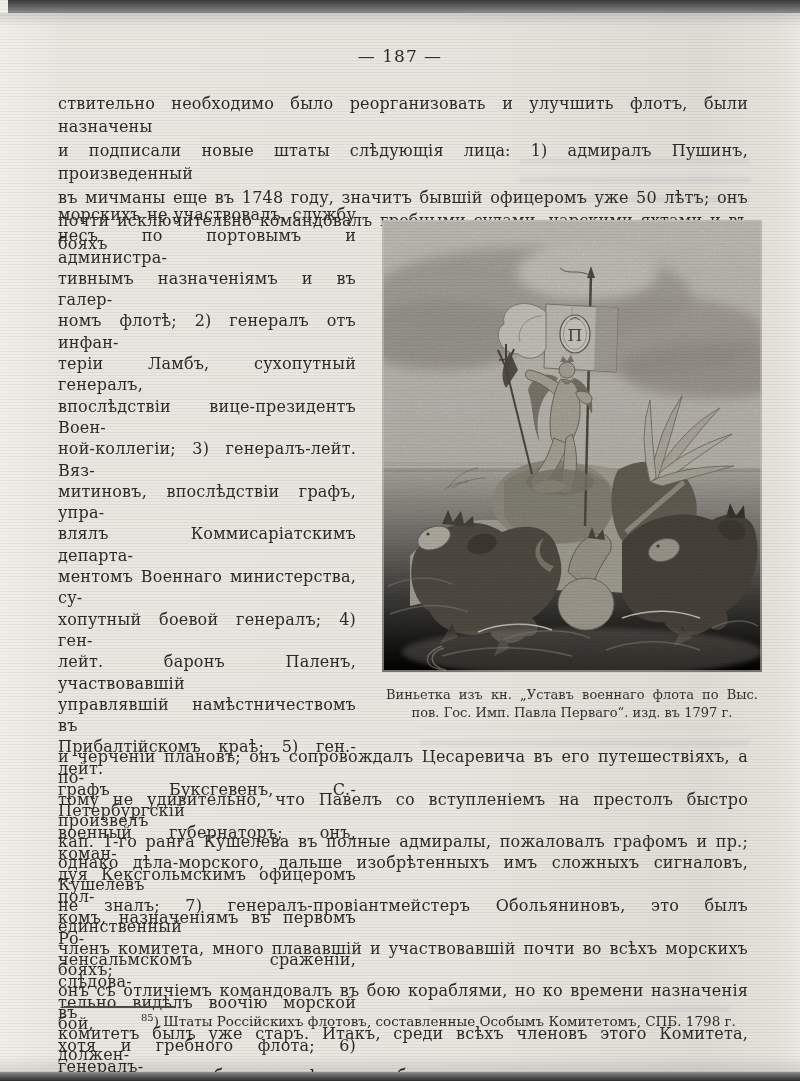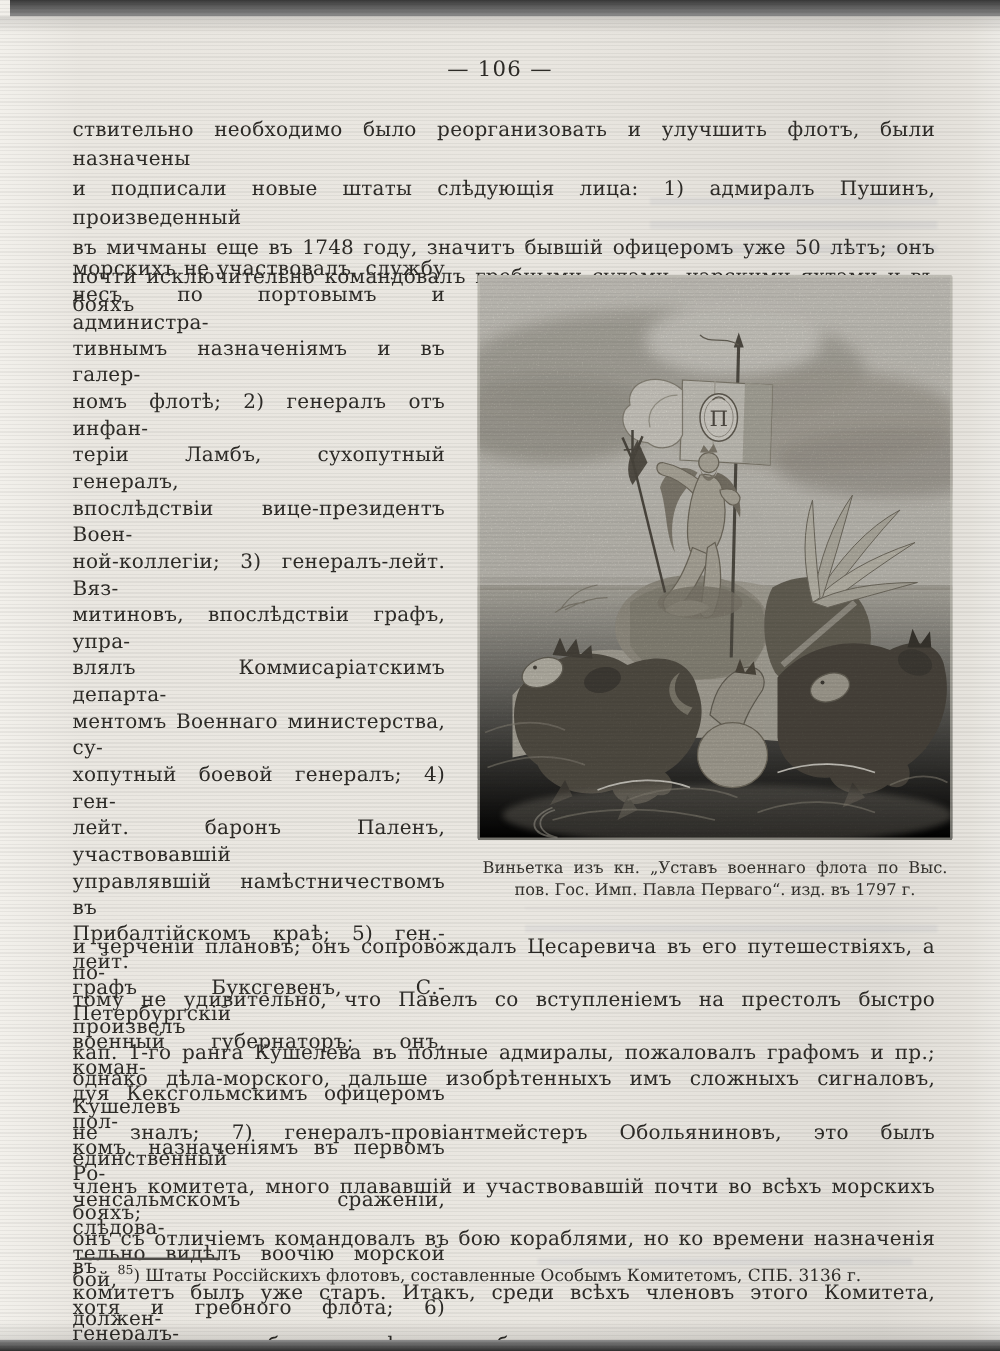--- a/index.html
+++ b/index.html
@@ -38,36 +38,36 @@
 
   #figurewrap{width:382px;margin-left:26px;}
   #engraving{display:block;margin-top:16px;border-radius:2px;}
   .caption{width:372px;margin:14px 4px 0;font-size:13px;line-height:18px;color:#33312c;}
   .caption .c1{text-align:justify;text-align-last:justify;}
   .caption .c2{text-align:center;}
 
   .fnrule{position:absolute;top:1006px;left:64px;width:112px;height:2px;background:#4d4b47;}
   #footnote{position:absolute;top:1012px;left:58px;width:690px;font-size:13.5px;
     line-height:18px;text-indent:36px;}
-  sup{font-size:10px;vertical-align:super;line-height:0;}
+  sup{font-size:10px;vertical-align:super;line-height:0;margin-left:47px;}
 
   .ghost{position:absolute;pointer-events:none;opacity:.055;filter:blur(1px);
     background:repeating-linear-gradient(0deg,#43507a 0 6px,transparent 6px 19px);}
   #ghost1{top:158px;left:520px;width:230px;height:44px;}
   #ghost2{top:726px;left:420px;width:330px;height:20px;}
   #ghost3{top:996px;left:430px;width:300px;height:16px;}
 </style>
 </head>
 <body>
 
 <div id="scan">
   <div class="strip-top"></div>
   <div class="shadow-top"></div>
 
-  <div class="pagenum">— 106 —</div>
+  <div class="pagenum">— 187 —</div>
 
   <div class="block" id="block1">
     <div class="line">ствительно необходимо было реорганизовать и улучшить флотъ, были назначены</div>
     <div class="line">и подписали новые штаты слѣдующія лица: 1) адмиралъ Пушинъ, произведенный</div>
     <div class="line">въ мичманы еще въ 1748 году, значитъ бывшій офицеромъ уже 50 лѣтъ; онъ</div>
     <div class="line">почти исключительно командовалъ гребными судами, царскими яхтами и въ бояхъ</div>
   </div>
 
   <div id="midrow">
     <div id="leftcol">
@@ -246,21 +246,21 @@
     <div class="line">не зналъ; 7) генералъ-провіантмейстеръ Обольяниновъ, это былъ единственный</div>
     <div class="line">членъ комитета, много плававшій и участвовавшій почти во всѣхъ морскихъ бояхъ;</div>
     <div class="line">онъ съ отличіемъ командовалъ въ бою кораблями, но ко времени назначенія въ</div>
     <div class="line">комитетъ былъ уже старъ. Итакъ, среди всѣхъ членовъ этого Комитета, должен-</div>
     <div class="line">ствовавшаго преобразовать флотъ, не было ни одного энергичнаго, молодого,</div>
 
   </div>
 
   <div class="fnrule"></div>
   <div id="footnote">
-    <sup>85</sup><span>) Штаты Россійскихъ флотовъ, составленные Особымъ Комитетомъ, СПБ. 3136 г.</span>
+    <sup>85</sup><span>) Штаты Россійскихъ флотовъ, составленные Особымъ Комитетомъ, СПБ. 1798 г.</span>
   </div>
 
   <div class="ghost" id="ghost1"></div>
   <div class="ghost" id="ghost2"></div>
   <div class="ghost" id="ghost3"></div>
 
   <div class="shadow-bottom"></div>
   <div class="strip-bottom"></div>
 </div>
 

